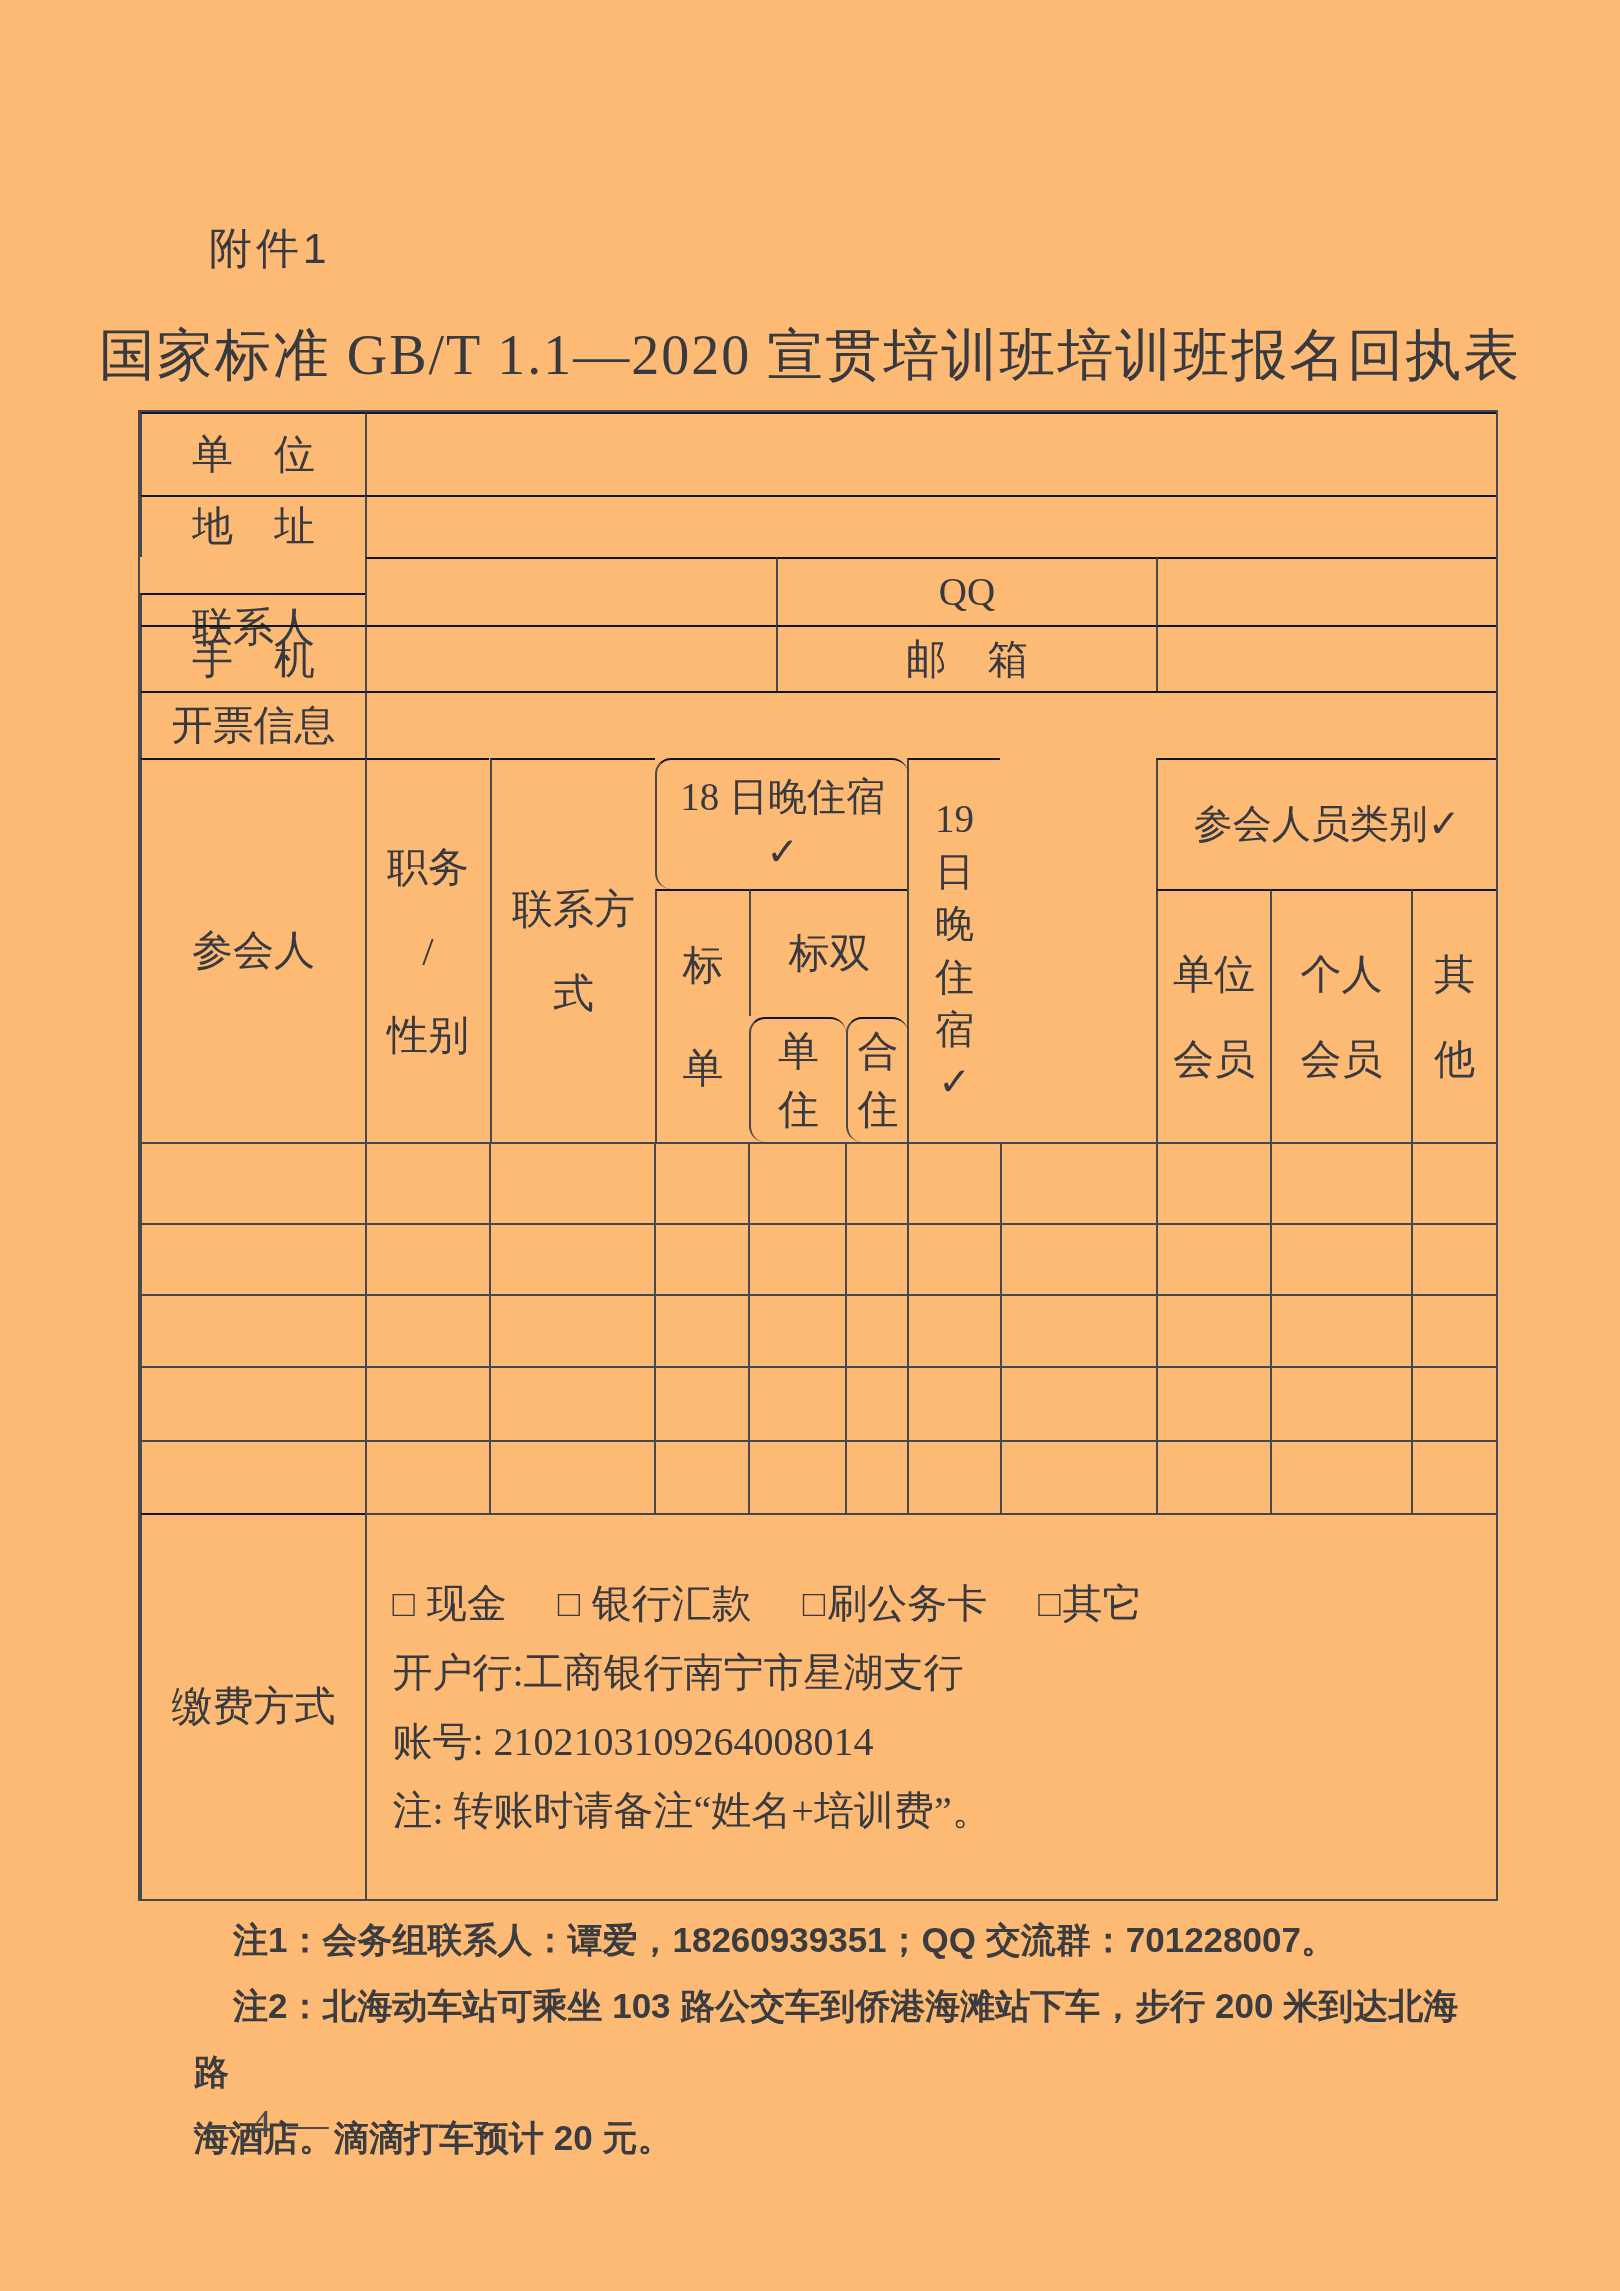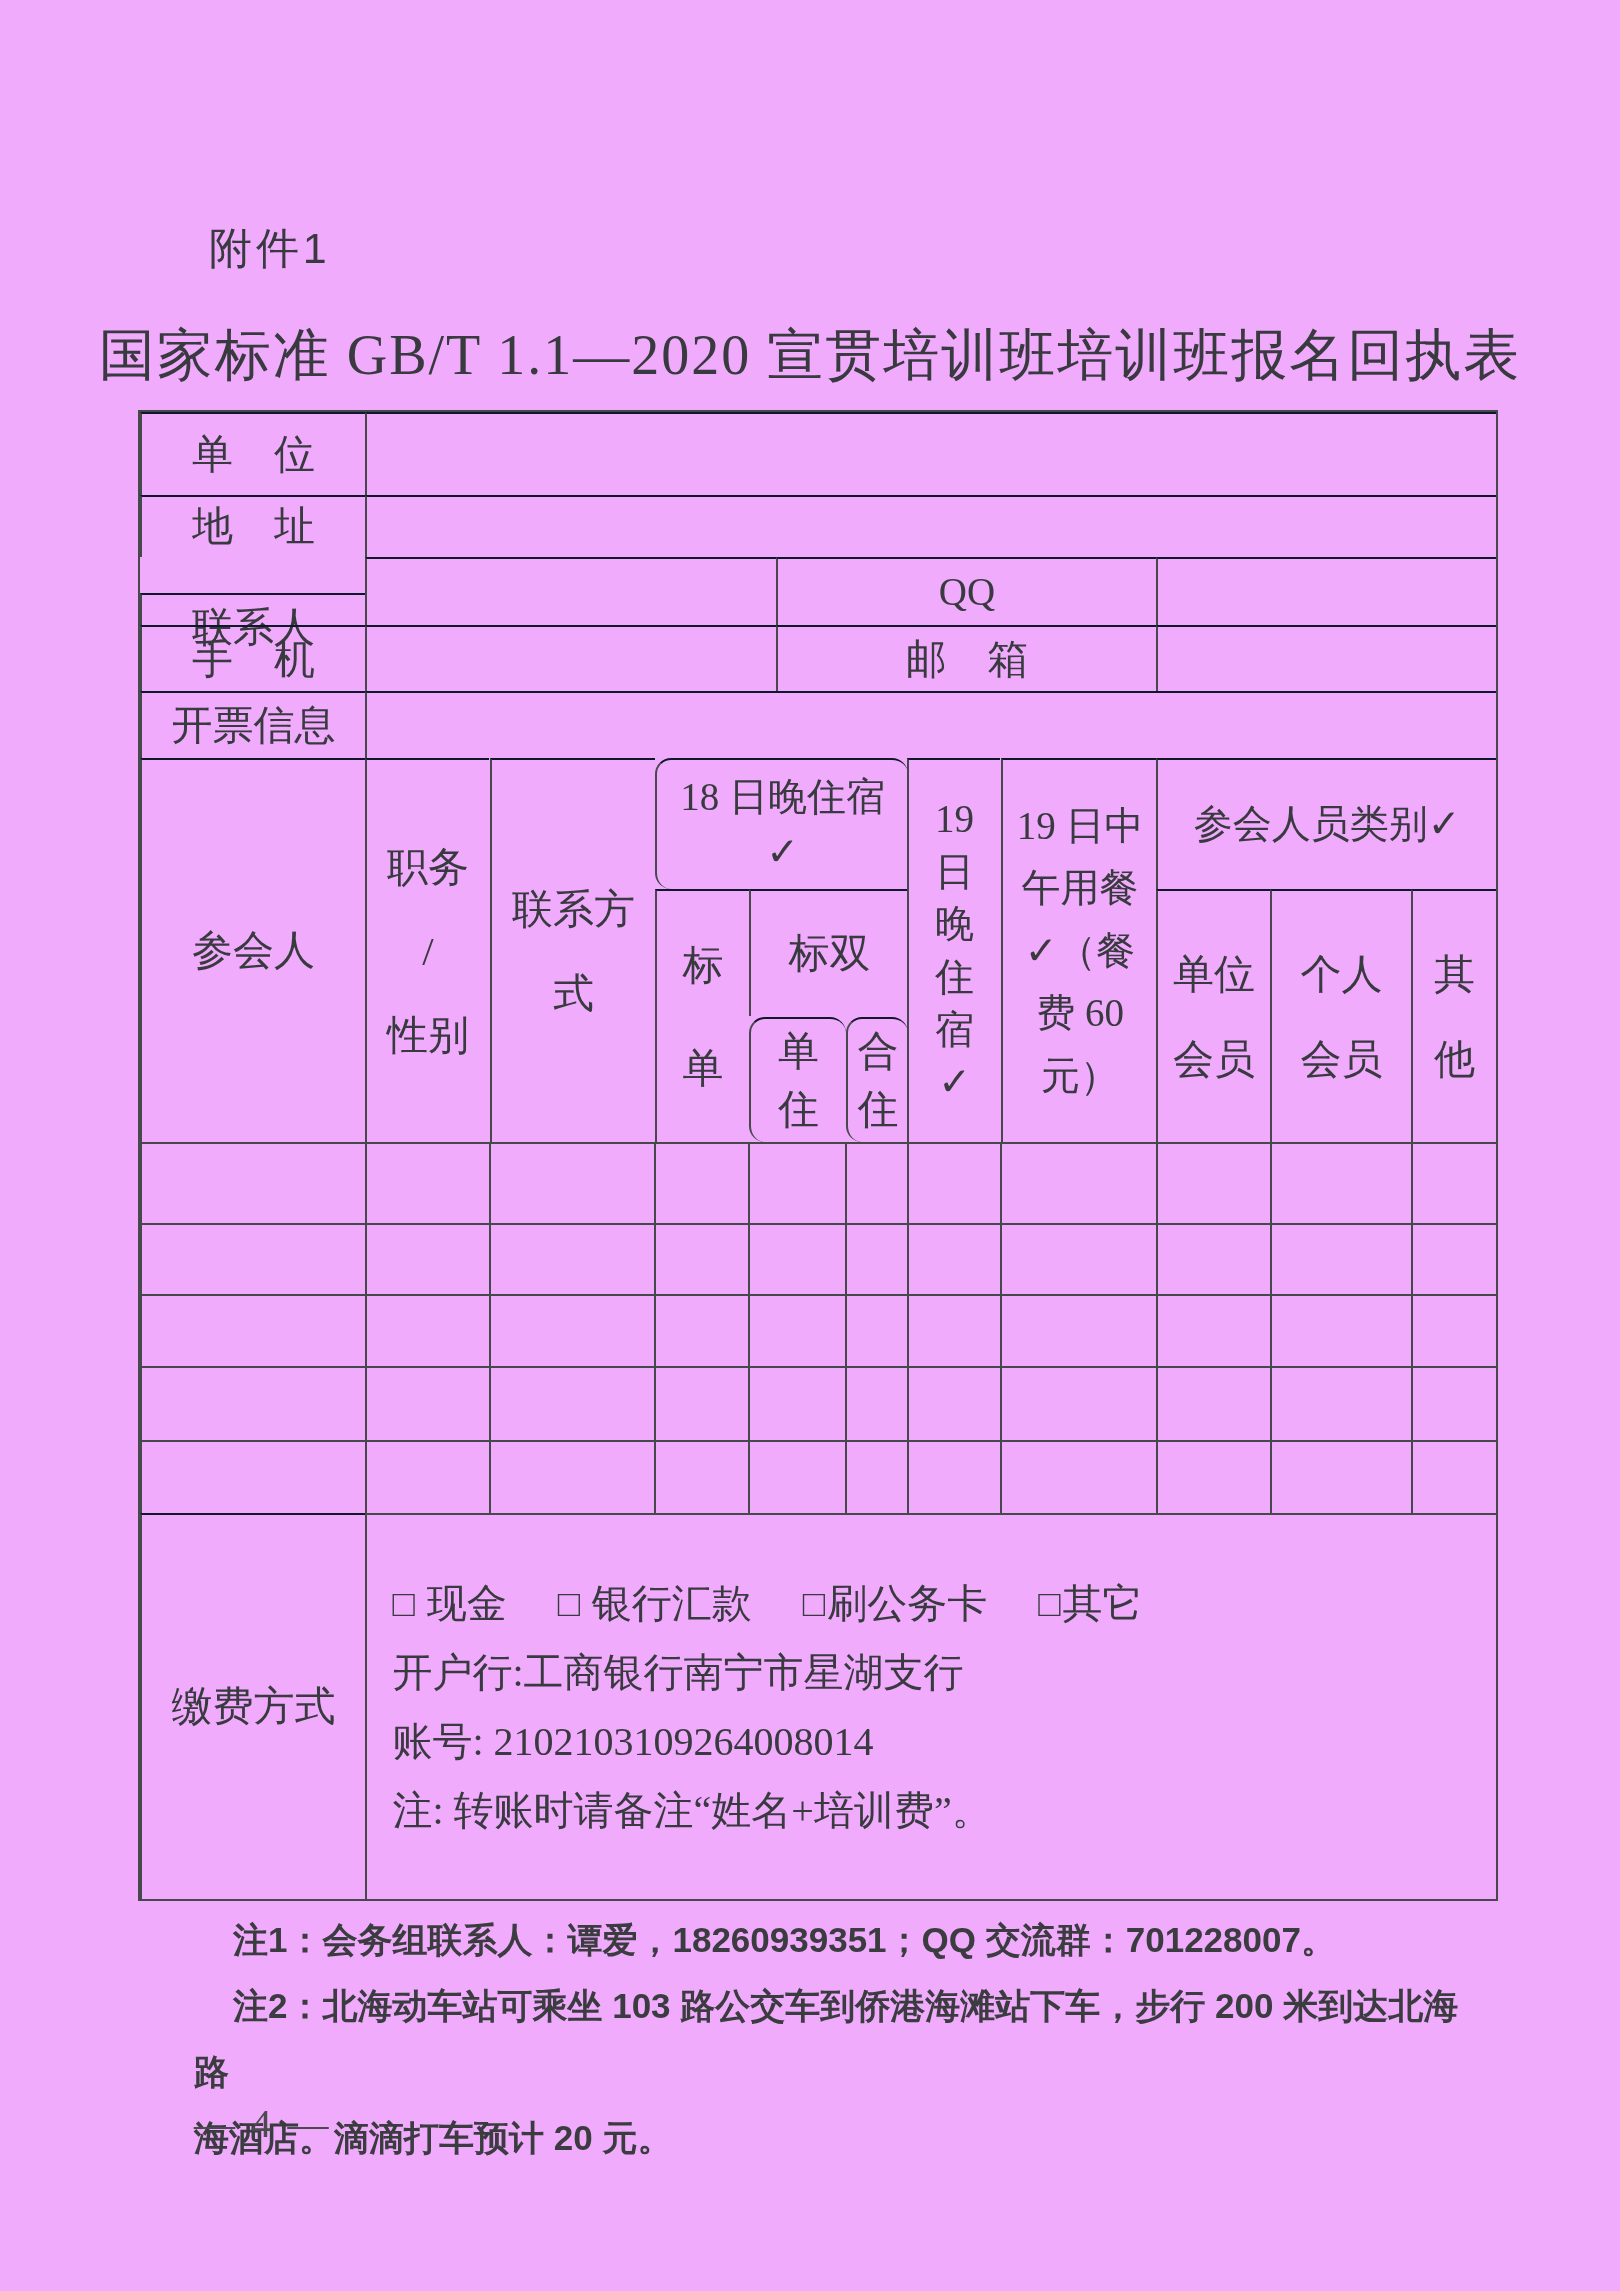--- a/index.html
+++ b/index.html
@@ -1,19 +1,19 @@
 <!DOCTYPE html>
 <html><head>
 <meta charset="utf-8">
 <style>
   html,body{margin:0;padding:0;background:#e8e8e6;}
   .sheet{
     position:relative;
     width:1620px;height:2292px;
-    background:#f0abfc;
+    background:#fdba74;
     font-family:"Liberation Serif","DejaVu Serif",serif;
     color:#393a3f;
     overflow:hidden;
   }
   .attachment{
     position:absolute;left:209px;top:220px;
     font-family:"Liberation Sans","DejaVu Sans",sans-serif;
     font-size:43px;letter-spacing:3.9px;
   }
   .doc-title{
@@ -119,25 +119,20 @@
 住</div>
     <div class="cell lh-med" style="left:706px;top:605px;width:62px;height:125px;">合
 住</div>
 
     <div class="cell small" style="left:767px;top:346px;width:93px;height:384px;line-height:1.35;">19
 日
 晚
 住
 宿
 ✓</div>
-    <div class="cell small" style="left:861px;top:346px;width:156px;height:384px;line-height:1.6;">19 日中
-午用餐
-✓（餐
-费 60
-元）</div>
 
     <div class="cell small" style="left:1016px;top:346px;width:340px;height:131px;">参会人员类别✓</div>
     <div class="cell lh-loose" style="left:1016px;top:477px;width:114px;height:253px;">单位
 会员</div>
     <div class="cell lh-loose" style="left:1130px;top:477px;width:141px;height:253px;">个人
 会员</div>
     <div class="cell lh-loose" style="left:1271px;top:477px;width:85px;height:253px;">其
 他</div>
 
     <div class="egrid" id="empty-grid">

